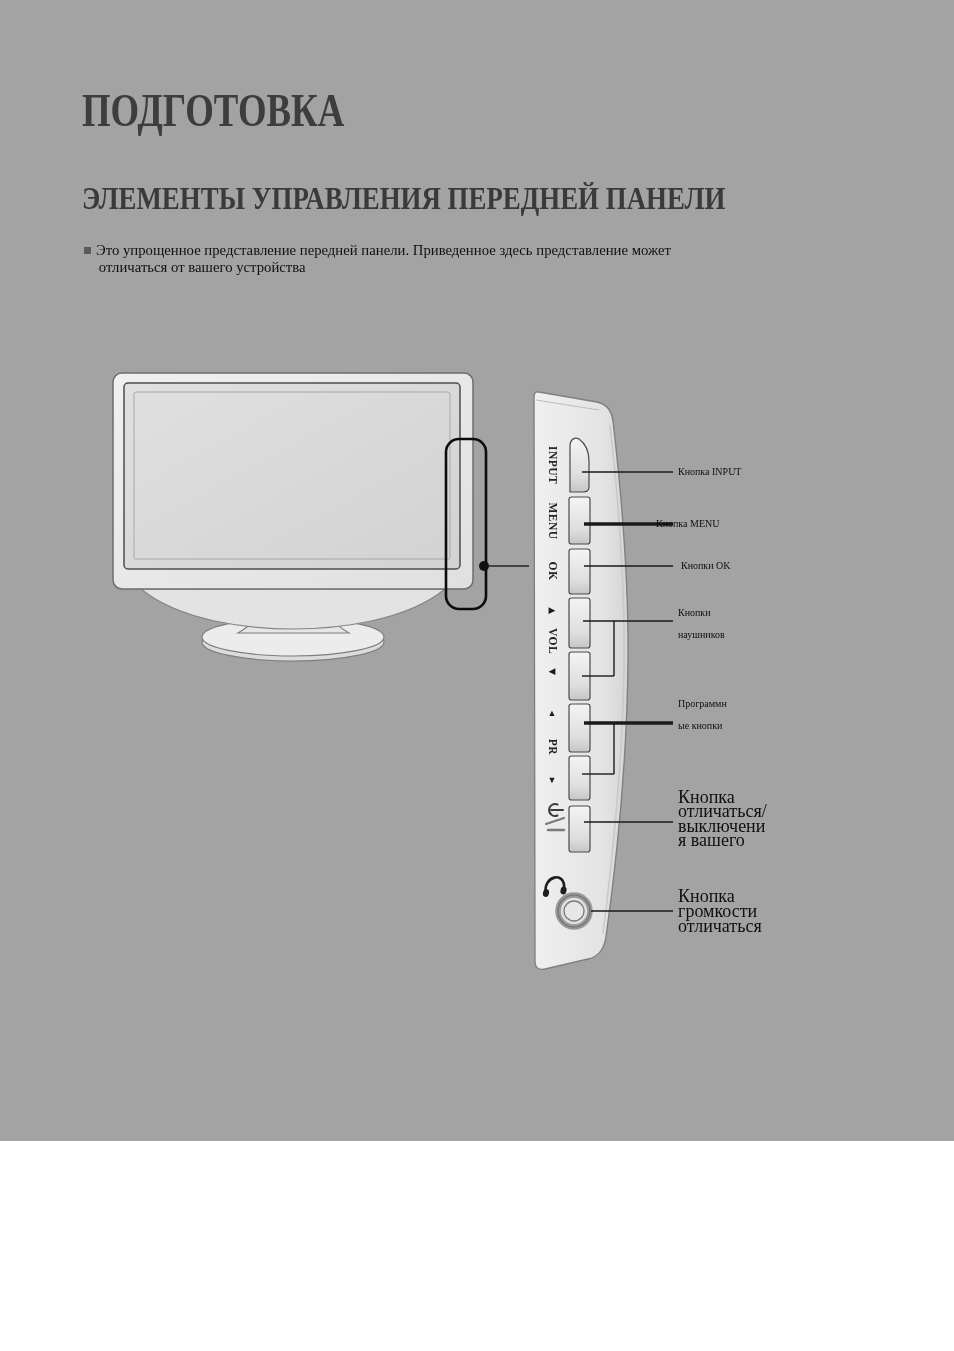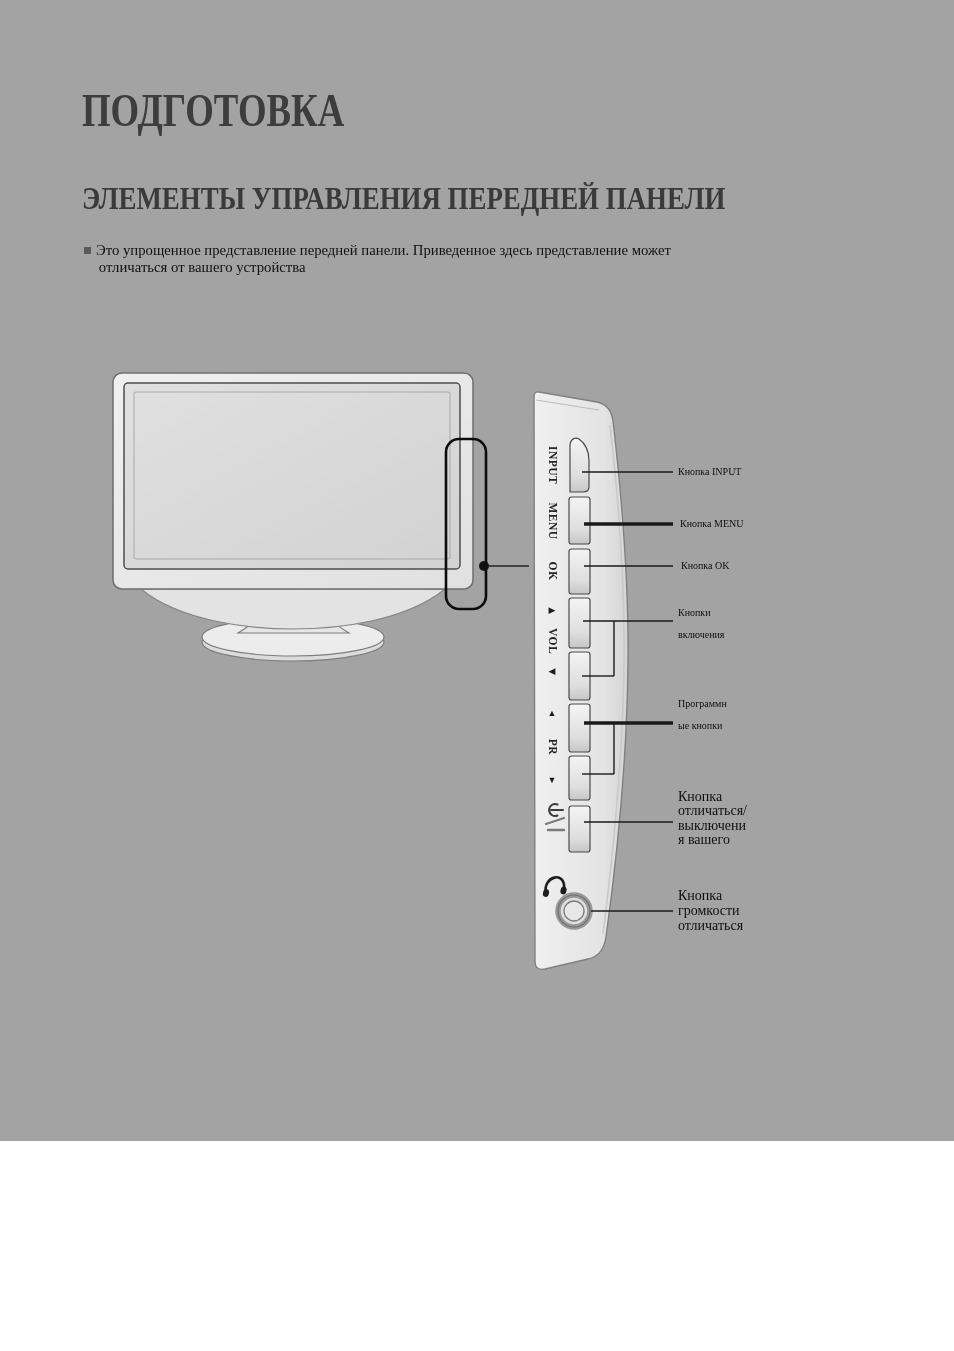--- a/index.html
+++ b/index.html
@@ -11,21 +11,21 @@
   .subtitle{left:82px;top:180px;font-size:32px;font-weight:bold;color:#3a3a3a;
             transform:scaleX(0.84);transform-origin:0 0;white-space:nowrap;}
   .note{left:96px;top:241px;font-size:15.5px;line-height:17px;color:#101010;
         transform:scaleX(0.95);transform-origin:0 0;white-space:nowrap;}
   .note .l2{margin-left:3px;}
   .bullet{left:84px;top:247px;width:7px;height:7px;background:#5a5a5a;}
   .vlabel{position:absolute;transform:translate(-50%,-50%) rotate(90deg) scaleX(0.92);
           font-size:12.5px;font-weight:bold;letter-spacing:0.5px;color:#252525;white-space:nowrap;}
   .varrow{position:absolute;transform:translate(-50%,-50%);font-size:9px;color:#1c1c1c;line-height:9px;}
   .callout{position:absolute;font-size:10px;color:#0f0f0f;line-height:21.5px;white-space:nowrap;}
-  .callout.tight{font-size:14px;line-height:14.3px;}
+  .callout.tight{font-size:18px;line-height:14.3px;}
   .pagenum{left:895px;top:1238px;font-size:16px;font-weight:bold;color:#111;}
   .footrule{left:897px;top:1217px;width:57px;height:3px;background:#000;}
   svg{display:block;}
 </style>
 </head>
 <body>
 
 <div class="page">
 
   <svg class="abs" style="left:0;top:0" width="954" height="1351" viewBox="0 0 954 1351">
@@ -135,25 +135,25 @@
   <div class="vlabel" style="left:552px;top:521px">MENU</div>
   <div class="vlabel" style="left:552px;top:571px">OK</div>
   <div class="varrow" style="left:552px;top:610px">▶</div>
   <div class="vlabel" style="left:552px;top:641px">VOL</div>
   <div class="varrow" style="left:552px;top:671px">◀</div>
   <div class="varrow" style="left:552px;top:713px">▲</div>
   <div class="vlabel" style="left:552px;top:747px">PR</div>
   <div class="varrow" style="left:552px;top:780px">▼</div>
 
   <div class="callout" style="left:678px;top:461px">Кнопка INPUT</div>
-  <div class="callout" style="left:680px;top:513px">Кнопка MENU</div>
-  <div class="callout" style="left:681px;top:555px">Кнопка OK</div>
+  <div class="callout" style="left:656px;top:513px">Кнопка MENU</div>
+  <div class="callout" style="left:681px;top:555px">Кнопки OK</div>
   <div class="callout" style="left:678px;top:602px">
     <div>Кнопки</div>
-    <div>включения</div>
+    <div>наушников</div>
   </div>
   <div class="callout" style="left:678px;top:693px">
     <div>Программн</div>
     <div>ые кнопки</div>
   </div>
   <div class="callout tight" style="left:678px;top:790px">
     <div>Кнопка</div>
     <div>отличаться/</div>
     <div>выключени</div>
     <div>я вашего</div>

